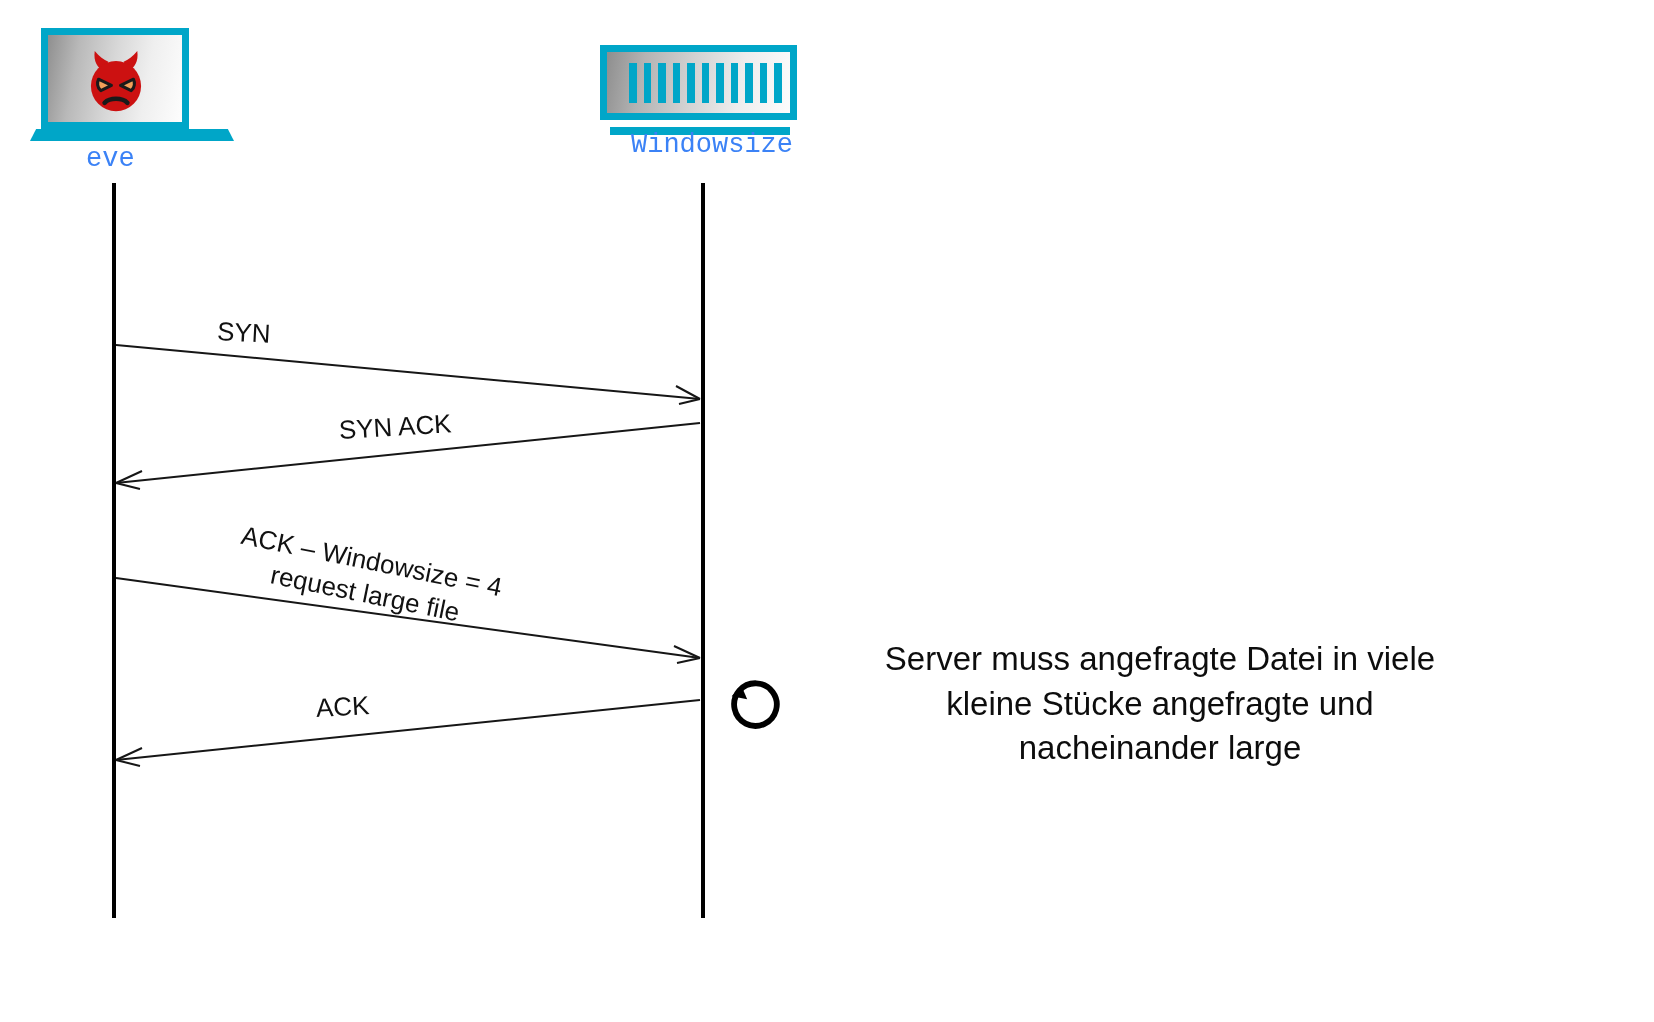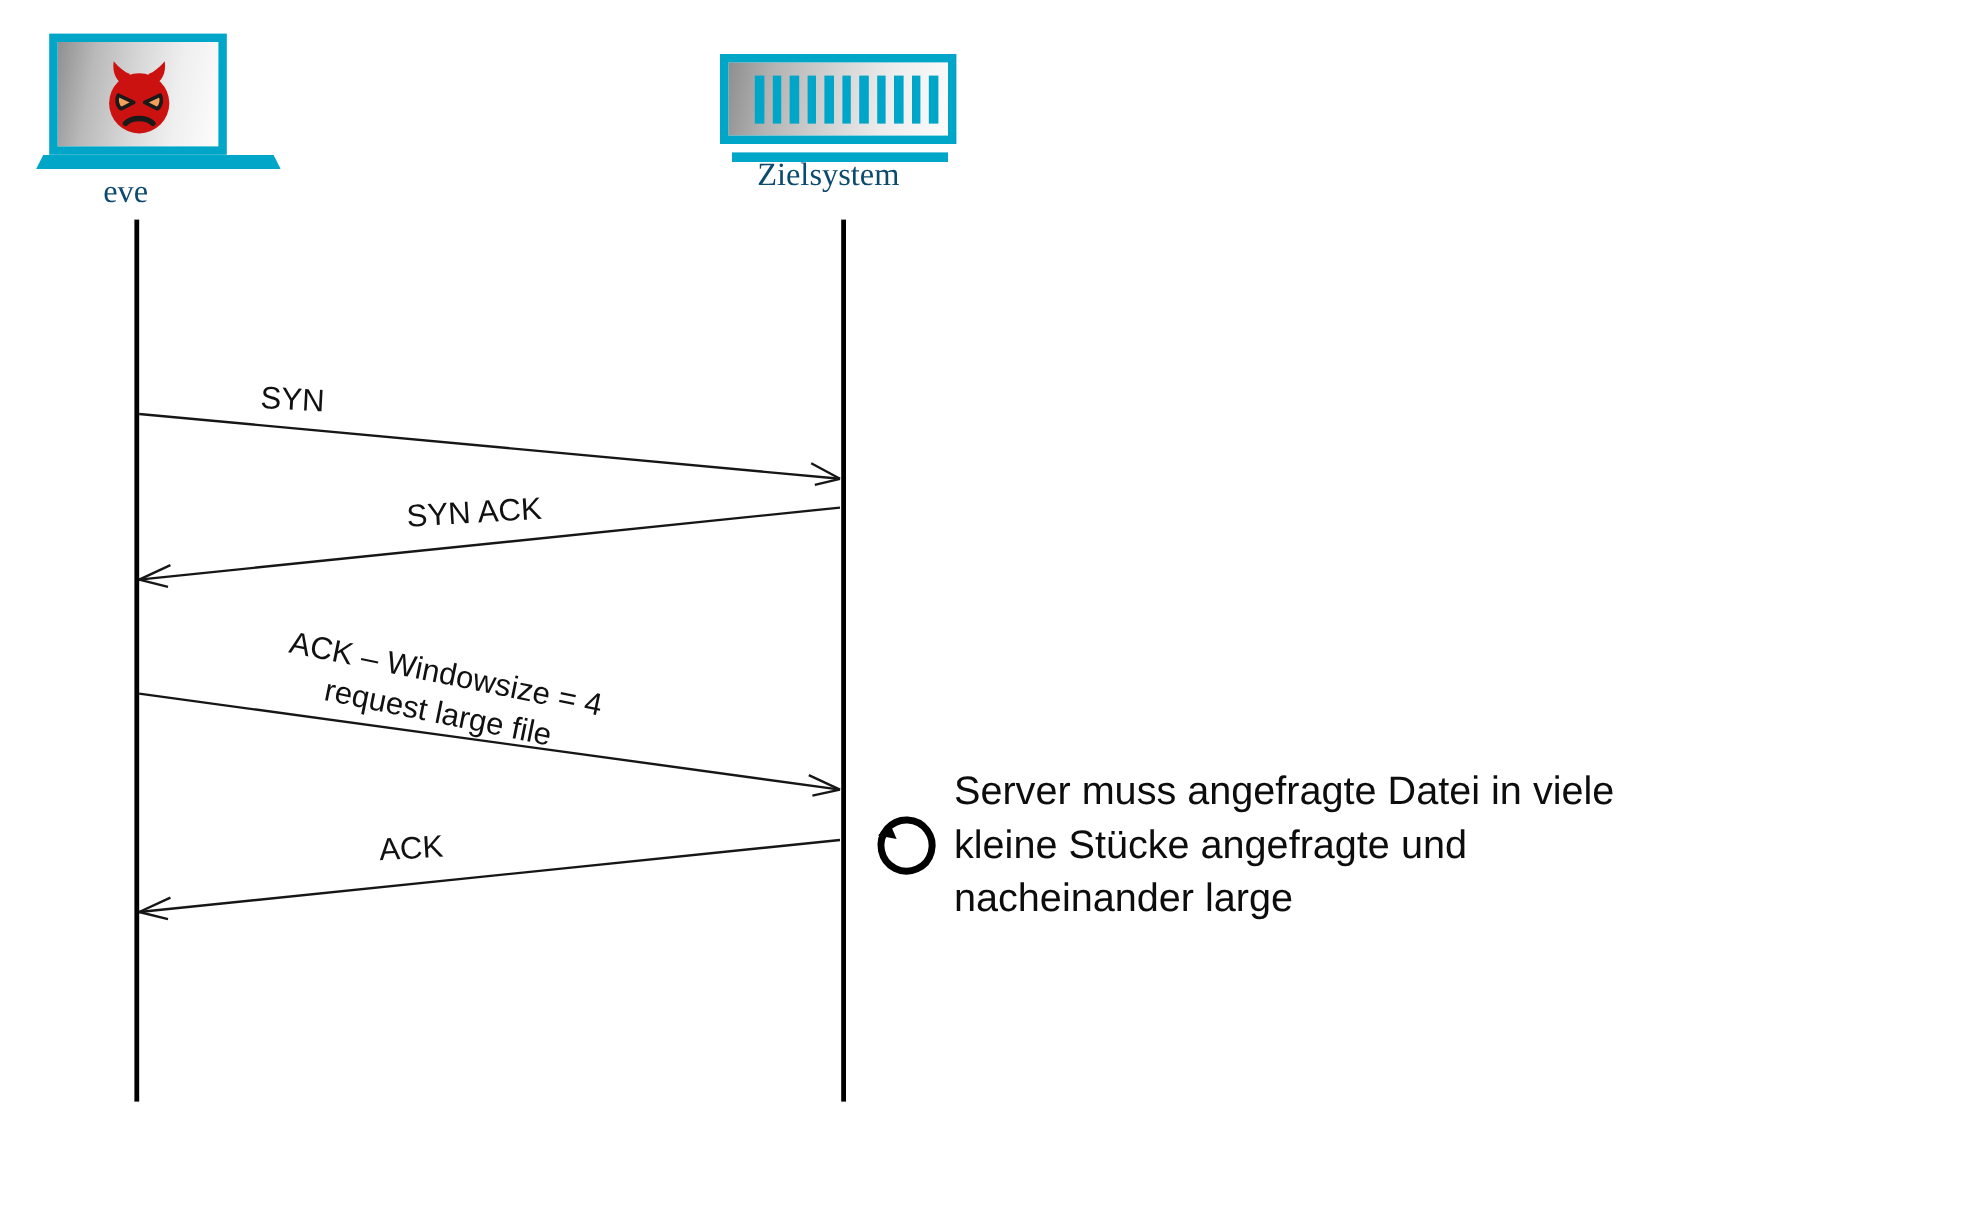--- a/index.html
+++ b/index.html
@@ -39,22 +39,22 @@
     background:linear-gradient(100deg,#8e8e8e 0%,#b3b3b3 20%,#d2d2d2 46%,#ededed 72%,#fcfcfc 100%);
     box-sizing:border-box;
     display:flex;align-items:center;justify-content:center;gap:7px;
     padding-left:22px;padding-right:8px;
   }
   .server-bar{width:8px;height:40px;background:#00a6c8;}
   .server-foot{position:absolute;left:10px;top:82px;width:180px;height:8px;background:#00a6c8;}
 
   .actor-label{
     position:absolute;
-    font-size:27px;color:#0c4a6e;
-    font-family:Liberation Serif, serif;
+    font-size:27px;color:#3b82f6;
+    font-family:Liberation Mono, monospace;
     white-space:nowrap;
   }
   #eve-label{left:86px;top:144px;}
   #ziel-label{left:631px;top:130px;}
 
   
   .lifeline{position:absolute;width:4px;background:#000000;}
   #lifeline-eve{left:112px;top:183px;height:735px;}
   #lifeline-ziel{left:701px;top:183px;height:735px;}
 
@@ -80,21 +80,21 @@
   }
   #label-ack-win div{display:block;}
   #label-ack{left:315px;top:693px;transform:rotate(-3.3deg);}
 
   
   #note{
     position:absolute;left:795px;top:637px;width:730px;
     font-size:33px;line-height:1.35;color:#0d0d0d;
     font-family:"Liberation Sans", sans-serif;
   }
-  #note div{display:block;}
+  #note div{display:block;text-align:center;}
   #loop-icon{position:absolute;left:722px;top:676px;width:62px;height:62px;}
 </style>
 </head>
 <body>
 
 <div id="stage">
 
   <div class="actor">
     <div class="laptop-wrap">
       <div class="laptop-screen"></div>
@@ -123,21 +123,21 @@
         <span class="server-bar"></span>
         <span class="server-bar"></span>
         <span class="server-bar"></span>
         <span class="server-bar"></span>
         <span class="server-bar"></span>
         <span class="server-bar"></span>
         <span class="server-bar"></span>
       </div>
       <div class="server-foot"></div>
     </div>
-    <div class="actor-label" id="ziel-label">Zielsystem</div>
+    <div class="actor-label" id="ziel-label">Windowsize</div>
   </div>
 
   <div class="lifeline" id="lifeline-eve"></div>
   <div class="lifeline" id="lifeline-ziel"></div>
 
   <svg id="arrows">
 
     <g>
       <line x1="116" y1="345" x2="700" y2="399" stroke-width="2"></line>
       <path d="M700 399 L676 386 M700 399 L679 404" stroke-width="2"></path>

